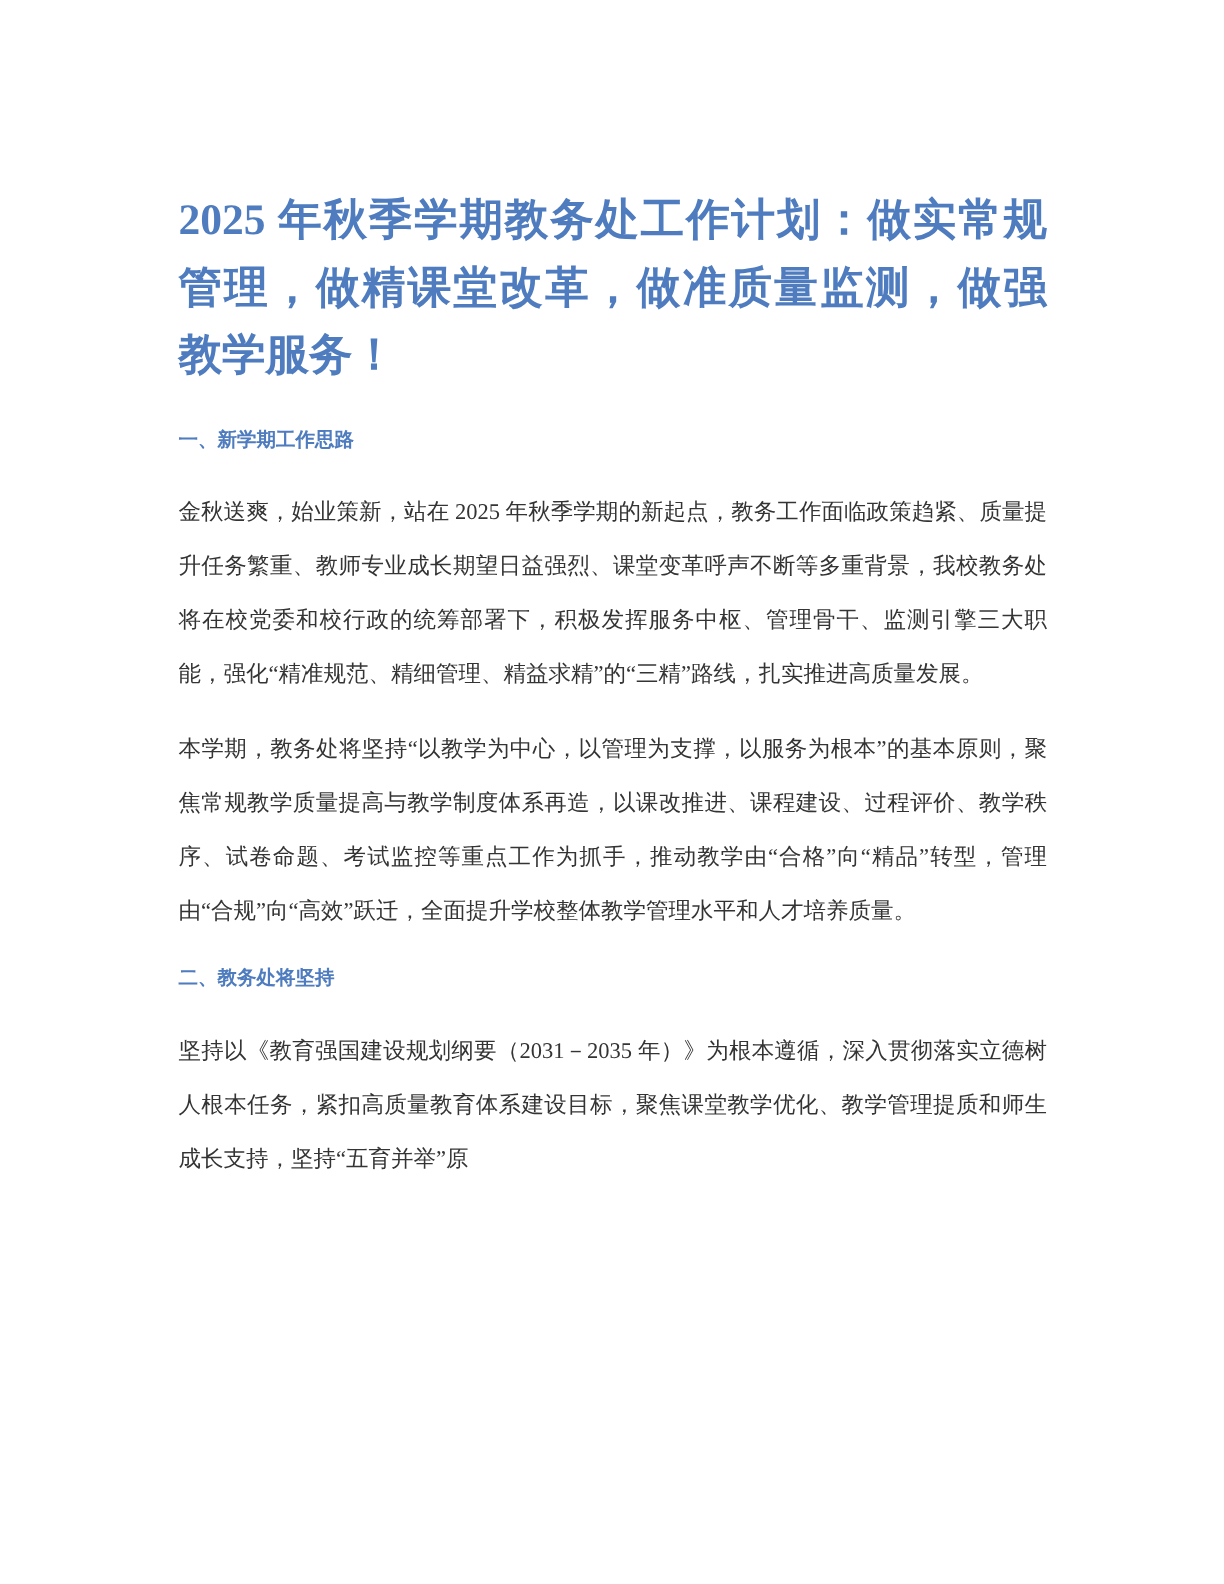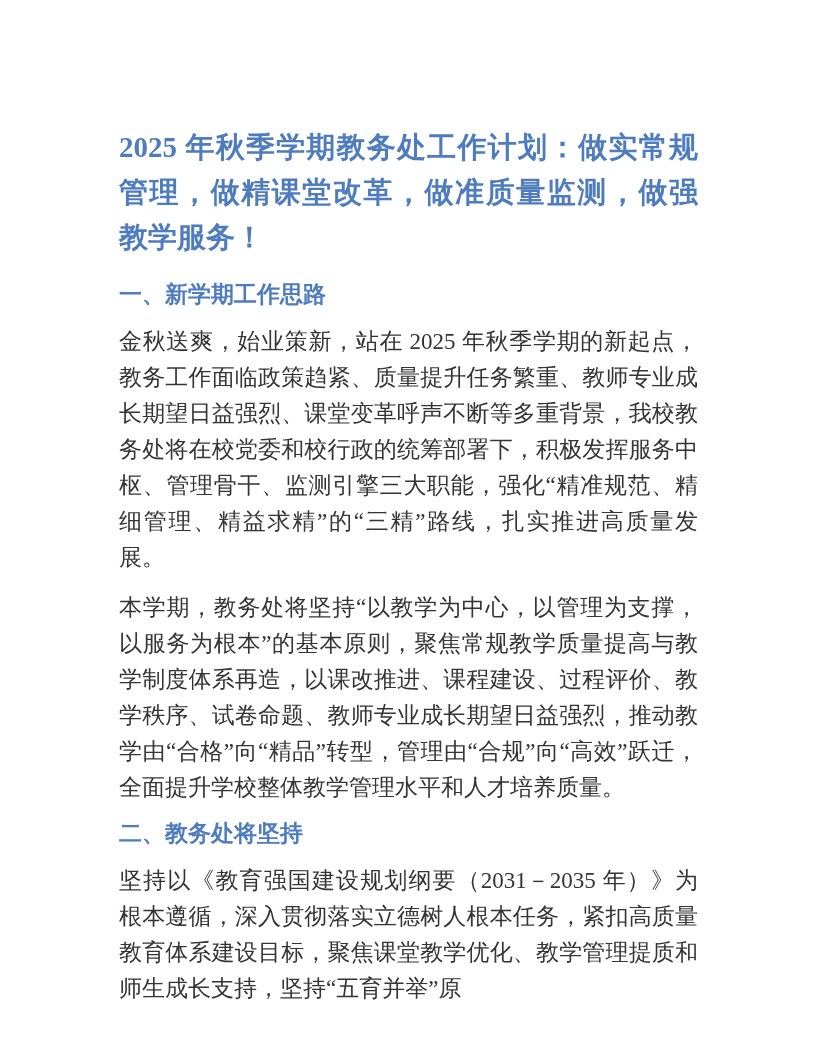--- a/index.html
+++ b/index.html
@@ -26,45 +26,45 @@
   .doc-title {
     font-family: "Liberation Serif", "DejaVu Serif", serif;
     font-size: 29px;
     line-height: 45px;
     font-weight: bold;
     color: var(--accent);
     text-align: justify;
     margin: 0 0 21px 0;
   }
   .sec-heading {
-    font-family: Liberation Sans, sans-serif;
-    font-size: 23px;
+    font-family: Liberation Mono, monospace;
+    font-size: 13px;
     line-height: 26px;
     font-weight: bold;
     color: var(--accent);
     margin: 5px 0 17px 0;
   }
   .par {
     font-family: "Liberation Serif", "DejaVu Serif", serif;
-    font-size: 23px;
+    font-size: 15px;
     line-height: 36px;
     color: var(--body-text);
     text-align: justify;
     margin: 0 0 14px 0;
   }
 </style>
 </head>
 <body>
 
 <div class="page">
   <h1 class="doc-title">2025 年秋季学期教务处工作计划：做实常规管理，做精课堂改革，做准质量监测，做强教学服务！</h1>
 
   <section>
     <h2 class="sec-heading">一、新学期工作思路</h2>
     <p class="par">金秋送爽，始业策新，站在 2025 年秋季学期的新起点，教务工作面临政策趋紧、质量提升任务繁重、教师专业成长期望日益强烈、课堂变革呼声不断等多重背景，我校教务处将在校党委和校行政的统筹部署下，积极发挥服务中枢、管理骨干、监测引擎三大职能，强化“精准规范、精细管理、精益求精”的“三精”路线，扎实推进高质量发展。</p>
-    <p class="par">本学期，教务处将坚持“以教学为中心，以管理为支撑，以服务为根本”的基本原则，聚焦常规教学质量提高与教学制度体系再造，以课改推进、课程建设、过程评价、教学秩序、试卷命题、教师专业成长期望日益强烈，推动教学由“合格”向“精品”转型，管理由“合规”向“高效”跃迁，全面提升学校整体教学管理水平和人才培养质量。</p>
+    <p class="par">本学期，教务处将坚持“以教学为中心，以管理为支撑，以服务为根本”的基本原则，聚焦常规教学质量提高与教学制度体系再造，以课改推进、课程建设、过程评价、教学秩序、试卷命题、考试监控等重点工作为抓手，推动教学由“合格”向“精品”转型，管理由“合规”向“高效”跃迁，全面提升学校整体教学管理水平和人才培养质量。</p>
   </section>
 
   <section>
     <h2 class="sec-heading">二、教务处将坚持</h2>
     <p class="par">坚持以《教育强国建设规划纲要（2031－2035 年）》为根本遵循，深入贯彻落实立德树人根本任务，紧扣高质量教育体系建设目标，聚焦课堂教学优化、教学管理提质和师生成长支持，坚持“五育并举”原</p>
   </section>
 </div>
 
 </body></html>

